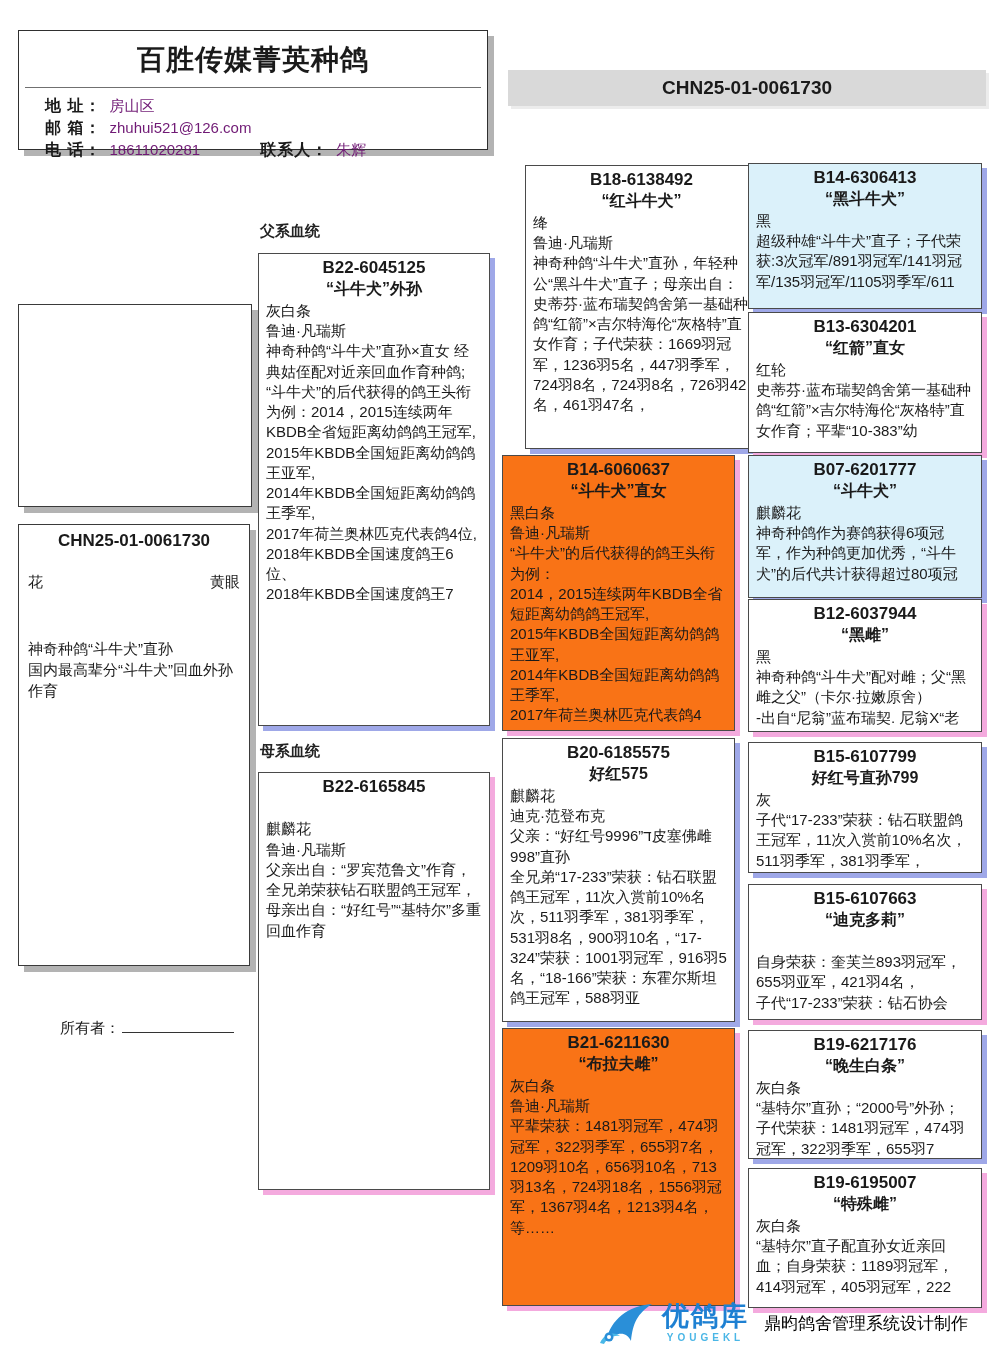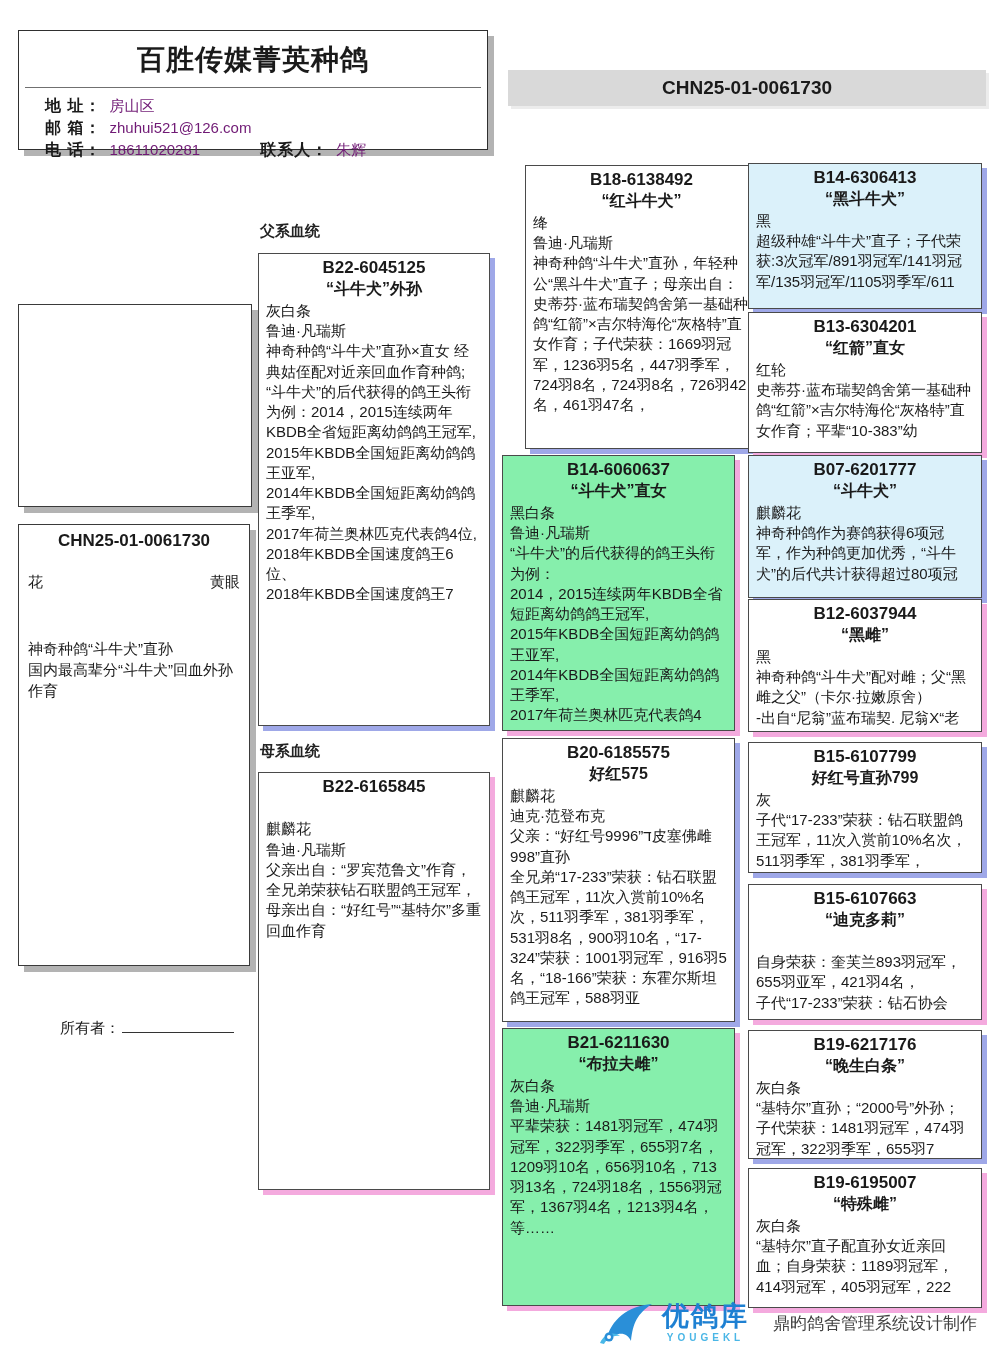--- a/index.html
+++ b/index.html
@@ -38,30 +38,30 @@
   .lbl-mat{left:260px;top:742px;}
 
   
   .pbox{position:absolute;background:#fff;border:1px solid #4a4a4a;box-sizing:border-box;
     padding:3px 7px;font-size:15px;line-height:1.35;overflow:hidden;}
   .ring{text-align:center;font-weight:bold;font-size:17px;line-height:1.3;}
   .pname{text-align:center;font-weight:bold;font-size:16px;line-height:1.3;}
   .details{white-space:pre-wrap;margin-top:1px;}
   .v-blue{box-shadow:5px 5px 0 #9fa8e8;}
   .v-pink{box-shadow:5px 5px 0 #f4aade;}
-  .v-pinkbg{background:#86efac;box-shadow:5px 5px 0 #f4aade;}
+  .v-pinkbg{background:#f97316;box-shadow:5px 5px 0 #f4aade;}
   .v-cyanbg{background:#dbf1fa;box-shadow:5px 5px 0 #9fa8e8;}
 
   
   .footer{position:absolute;left:598px;top:1300px;display:flex;align-items:center;}
   .logo-wrap{display:flex;align-items:center;gap:6px;}
   .logo-texts{display:flex;flex-direction:column;align-items:center;line-height:1;}
   .logo-cn{font-size:27px;font-weight:bold;color:#1e80d2;letter-spacing:2px;}
   .logo-en{font-size:10px;color:#4ab6e6;letter-spacing:4px;margin-top:3px;font-weight:bold;}
-  .credit{font-size:17px;color:#404040;margin-left:24px;}
+  .credit{font-size:17px;color:#000000;margin-left:15px;}
 </style>
 </head>
 <body>
 
 <div class="page">
 
   <div class="header-card">
     <div class="header-title">百胜传媒菁英种鸽</div>
     <hr class="header-rule">
     <div class="header-info">

